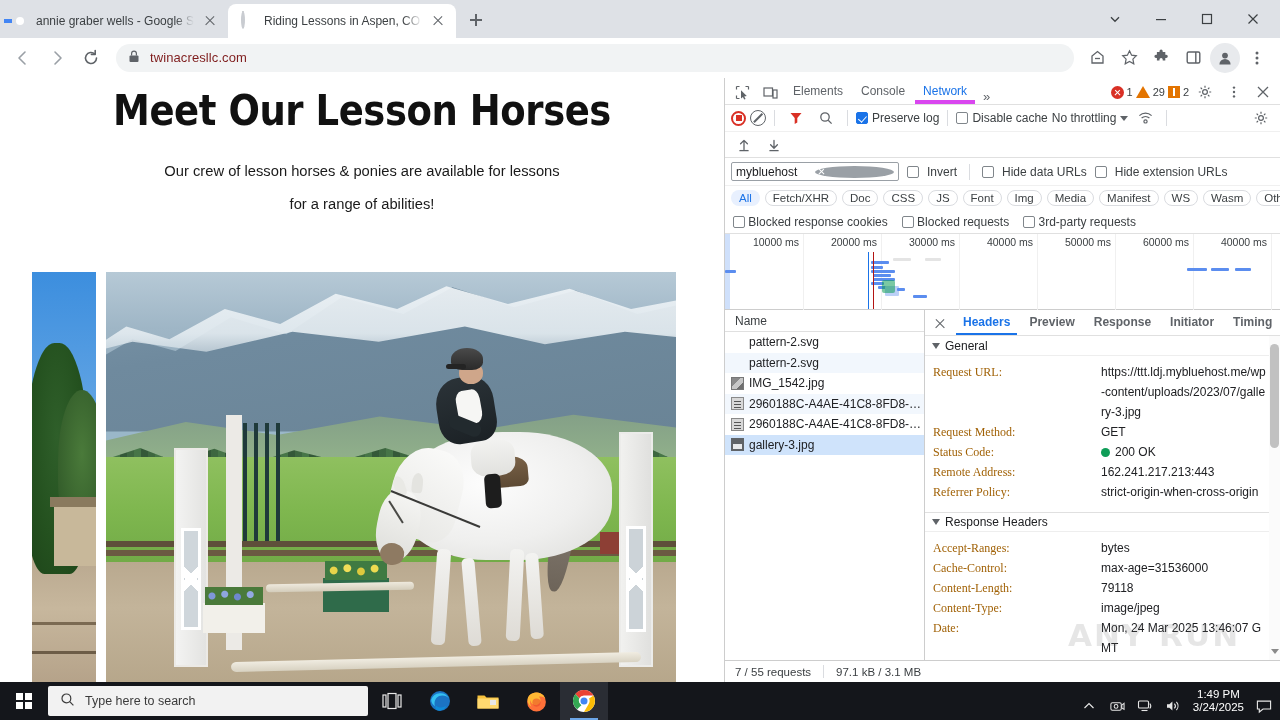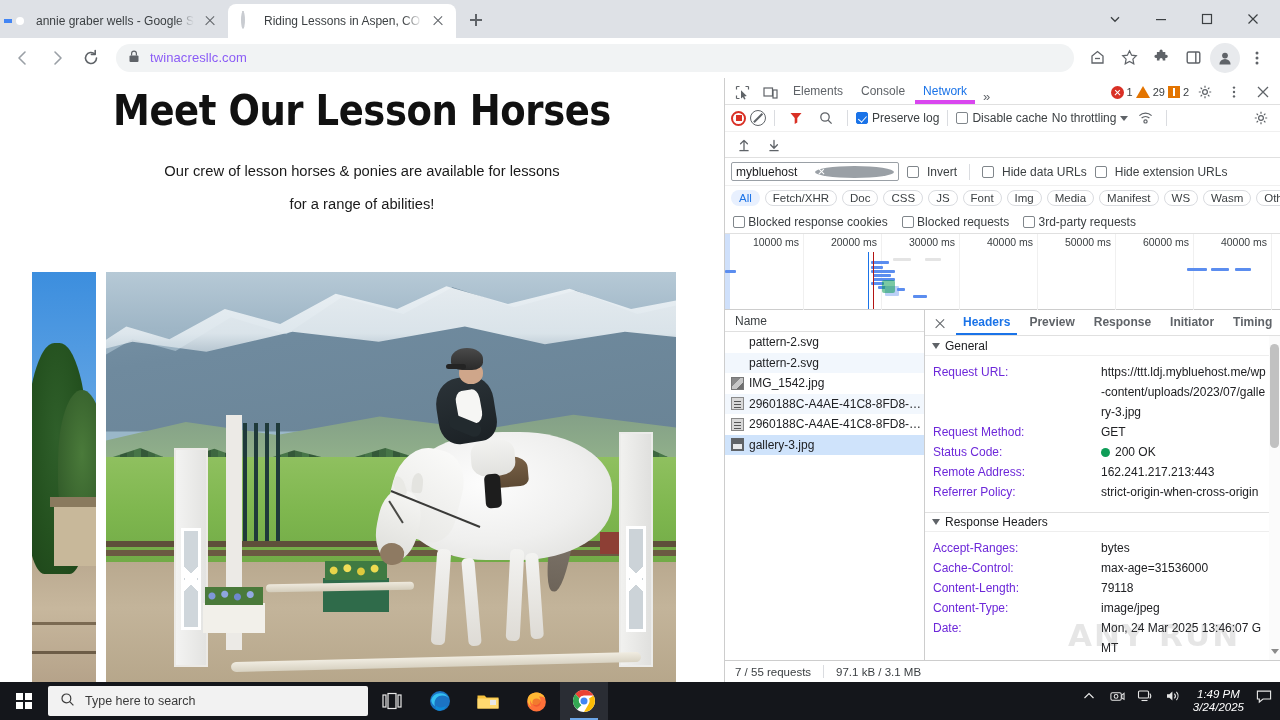--- a/index.html
+++ b/index.html
@@ -81,21 +81,21 @@
     background:#ffffff; display:flex; align-items:center; padding:0 8px;
     border-bottom:1px solid #ffffff;
   }
   .nav-btn { width:30px;height:30px;display:flex;align-items:center;justify-content:center;border-radius:50%;cursor:pointer;margin-right:4px;}
   .nav-btn svg { display:block; }
   .omnibox {
     flex:1 1 auto; height:28px; margin:0 8px 0 6px;
     background:#f1f3f4; border-radius:14px;
     display:flex; align-items:center; padding:0 12px; gap:10px;
   }
-  .omnibox .url { font-size:13px; color:#8b5cf6; letter-spacing:0.1px;}
+  .omnibox .url { font-size:13px; color:#7f1d1d; letter-spacing:0.1px;}
   .tb-icons { display:flex; align-items:center; gap:2px; }
   .tb-icon { width:30px;height:30px;display:flex;align-items:center;justify-content:center;border-radius:50%;cursor:pointer;}
   .tb-icon.profile { background:#e8eaed; }
 
   
   .page {
     position:absolute; left:0; top:78px; width:724px; height:604px;
     background:#fff; overflow:hidden;
   }
   .page-inner { position:relative; width:724px; height:604px; }
@@ -430,21 +430,21 @@
   .det-tab { padding:0 7px; height:25px; line-height:25px; font-size:12px; color:#5f6368; cursor:pointer; white-space:nowrap;}
   .det-tab.sel { color:#1a73e8; border-bottom:2px solid #1a73e8; }
   .det-body { flex:1 1 auto; overflow:hidden; position:relative; }
   .sec-head {
     height:20px; display:flex; align-items:center; gap:5px;
     font-size:12px; color:#202124; padding-left:7px;
     border-bottom:1px solid #eee; background:#fff; cursor:pointer;
   }
   .tri { width:0;height:0;border-left:4.5px solid transparent;border-right:4.5px solid transparent;border-top:6px solid #5f6368;}
   .kv { display:flex; font-size:12px; line-height:20px; padding-left:8px; }
-  .kv .k { flex:0 0 168px; color:#6d28d9; }
+  .kv .k { flex:0 0 168px; color:#a16207;font-family:Liberation Serif, serif; }
   .kv .v { flex:1 1 auto; color:#202124; word-break:break-all; padding-right:14px; }
   .status-dot { display:inline-block; width:9px;height:9px;border-radius:50%;background:#0f9d58; vertical-align:-1px; margin-right:5px;}
   .det-scroll { position:absolute; right:0; top:0; width:11px; bottom:0; background:#fbfbfb;}
   .det-scroll .th { position:absolute; left:1px; top:8px; width:9px; height:104px; background:#c1c1c1; border-radius:5px;}
   .det-scroll .ar { position:absolute;left:1.5px; bottom:6px; width:0;height:0;border-left:4px solid transparent;border-right:4px solid transparent;border-top:5px solid #8a8a8a;}
 
   .dt-status {
     height:22px; flex:0 0 22px; display:flex; align-items:center; gap:0;
     border-top:1px solid #cdcdcd; font-size:11.5px; color:#3c4043; padding-left:10px;
     background:#fff;
@@ -471,21 +471,21 @@
   .win-logo { width:16px;height:16px; display:grid; grid-template-columns:1fr 1fr; grid-template-rows:1fr 1fr; gap:2px;}
   .win-logo i { background:#fff; display:block; }
   .tb-search {
     width:320px; height:30px; background:#f2f2f2; border-radius:2px;
     display:flex; align-items:center; gap:10px; padding:0 12px;
     font-size:12.5px; color:#3b3b3b; cursor:text;
   }
   .tb-app { width:48px;height:38px;display:flex;align-items:center;justify-content:center;cursor:pointer; position:relative;}
   .tb-app.active { background:#2a2d34; }
   .tb-app.active::after{content:"";position:absolute;left:10px;right:10px;bottom:0;height:2px;background:#6ca6e8;}
-  .tray { margin-left:auto; display:flex; align-items:flex-start; gap:12px; padding-right:8px; color:#e6e6e6; font-size:11.5px;font-style:italic;}
+  .tray { margin-left:auto; display:flex; align-items:flex-end; gap:12px; padding-right:8px; color:#e6e6e6; font-size:11.5px;}
   .tray-ico { width:16px;height:16px; display:flex;align-items:center;justify-content:center; cursor:pointer;}
   .clock { text-align:center; line-height:13px; font-size:11.5px; color:#fff; cursor:pointer;}
 </style>
 </head>
 <body>
 
 <div class="app">
 
   <div class="tabstrip">
     <div class="tab inactive">

